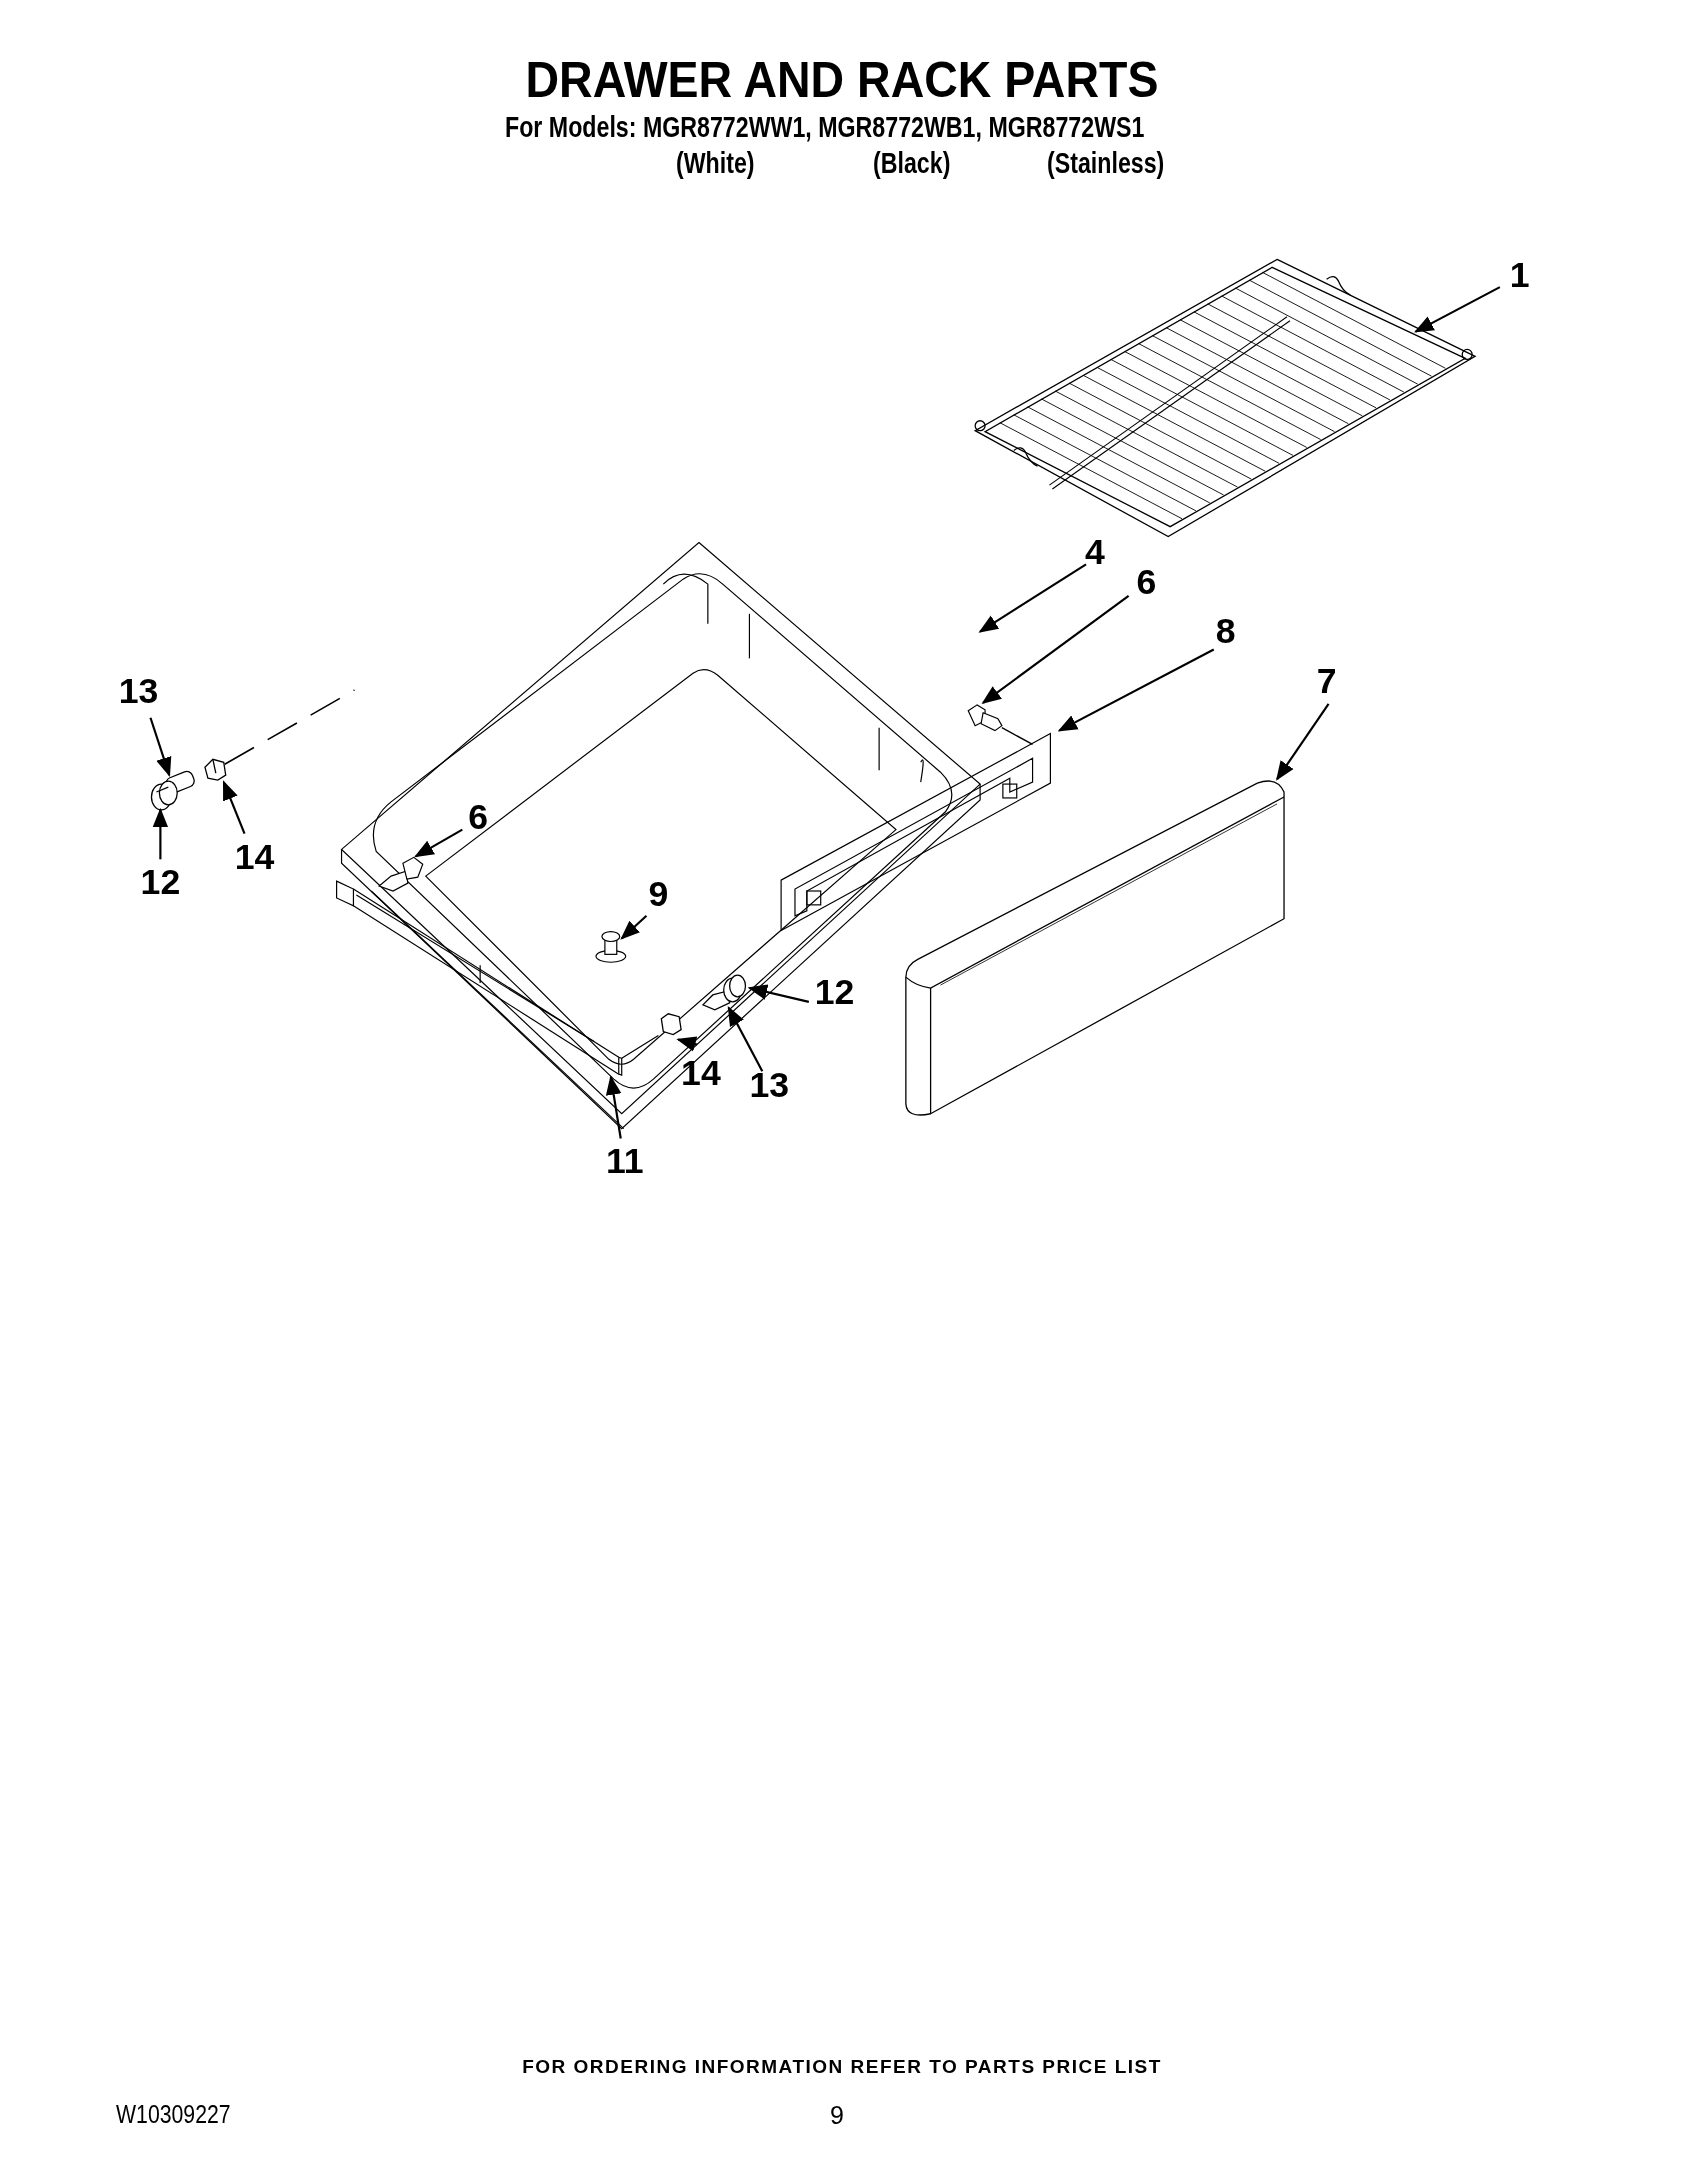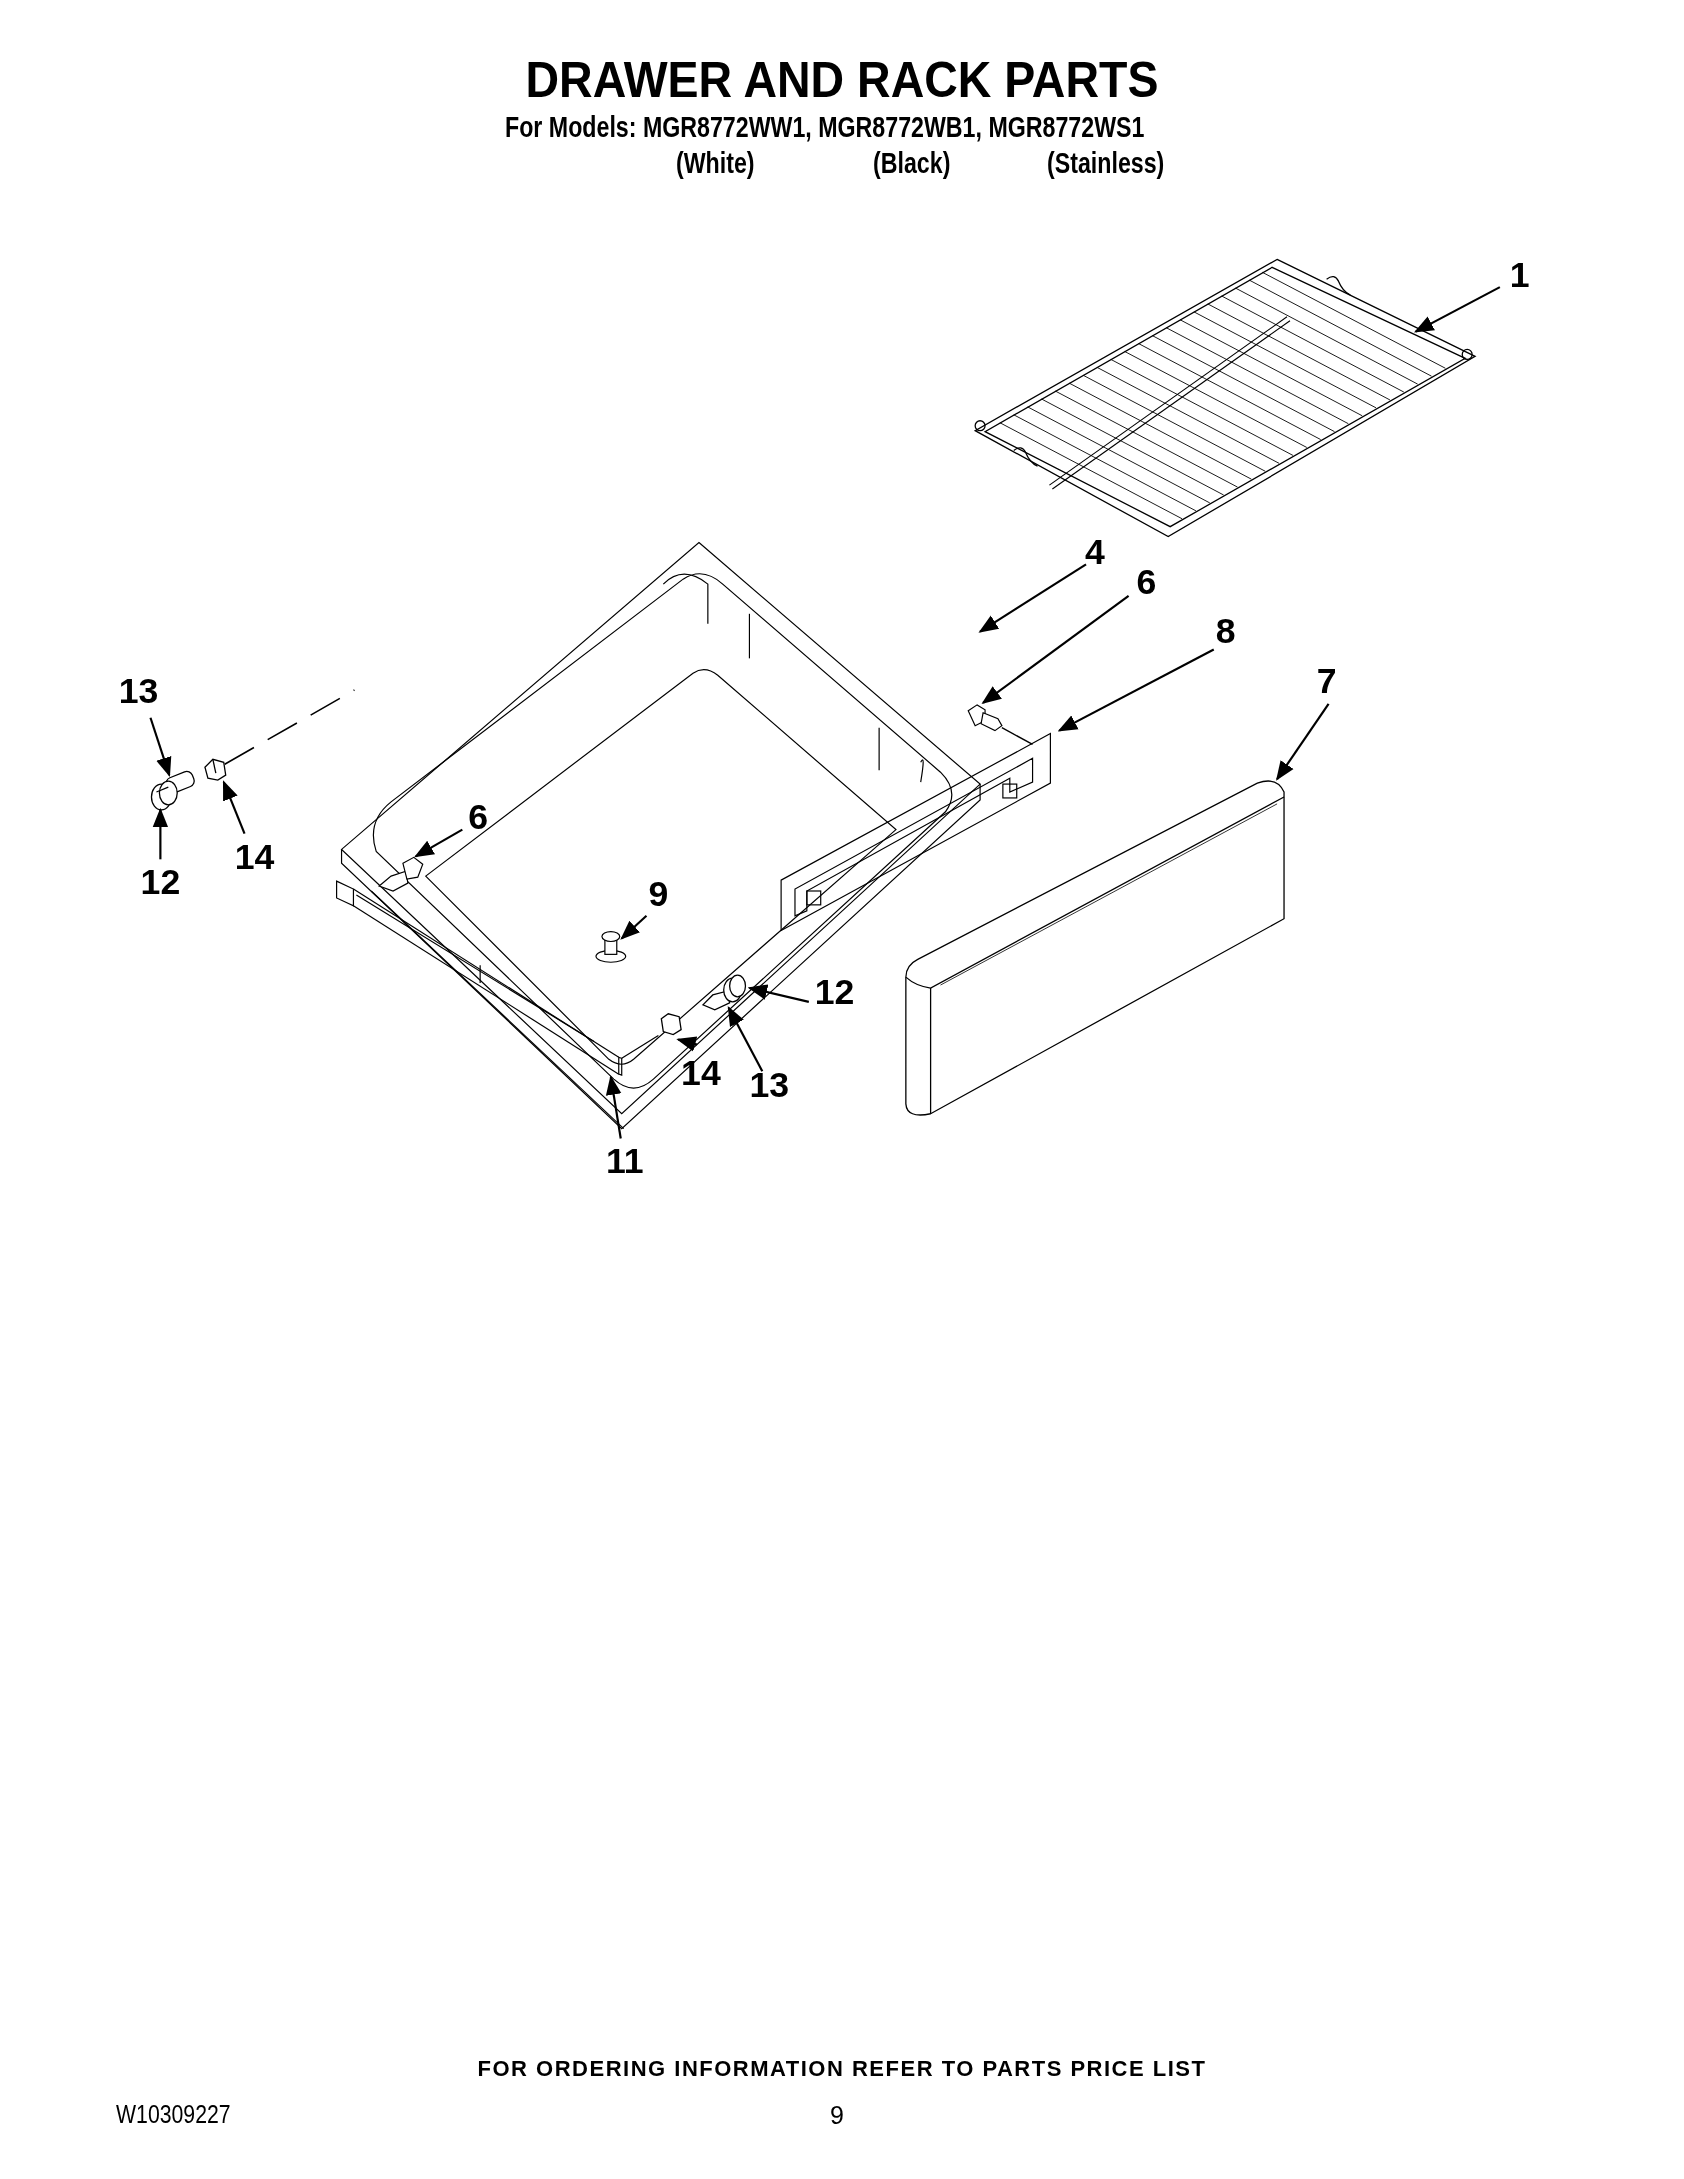--- a/index.html
+++ b/index.html
@@ -4,21 +4,21 @@
 <style>
   html, body { margin:0; padding:0; background:#ffffff; }
   body { width:1684px; height:2179px; position:relative; overflow:hidden;
          font-family:"Liberation Sans", sans-serif; color:#000; }
   .title { position:absolute; left:0; width:1684px; top:51px; text-align:center;
            font-weight:bold; font-size:50px; letter-spacing:0px; transform:scaleX(0.93); transform-origin:center; }
   .subtitle { position:absolute; left:505px; top:111px; font-weight:bold; font-size:29px; transform:scaleX(0.8); transform-origin:left; white-space:nowrap; }
   .color-label { position:absolute; top:147px; font-weight:bold; font-size:29px; transform:scaleX(0.8); transform-origin:left; white-space:nowrap; }
   .diagram { position:absolute; left:0; top:0; width:1684px; height:1287px; }
   .callout { font-family:"Liberation Sans", sans-serif; font-weight:bold; font-size:36px; fill:#000; }
-  .footer-note { position:absolute; left:0; width:1684px; top:2056px; text-align:center; font-weight:bold; font-size:22px; letter-spacing:1.5px; }
+  .footer-note { position:absolute; left:0; width:1684px; top:2056px; text-align:center; font-weight:bold; font-size:19px; letter-spacing:1.5px; }
   .doc-number { position:absolute; left:116px; top:2100px; font-size:25px; transform:scaleX(0.85); transform-origin:left; }
   .page-number { position:absolute; left:830px; top:2101px; font-size:25px; }
 </style>
 </head>
 <body>
 
 <div class="title">DRAWER AND RACK PARTS</div>
 <div class="subtitle">For Models: MGR8772WW1, MGR8772WB1, MGR8772WS1</div>
 <div class="color-label" style="left:676px">(White)</div>
 <div class="color-label" style="left:873px">(Black)</div>

